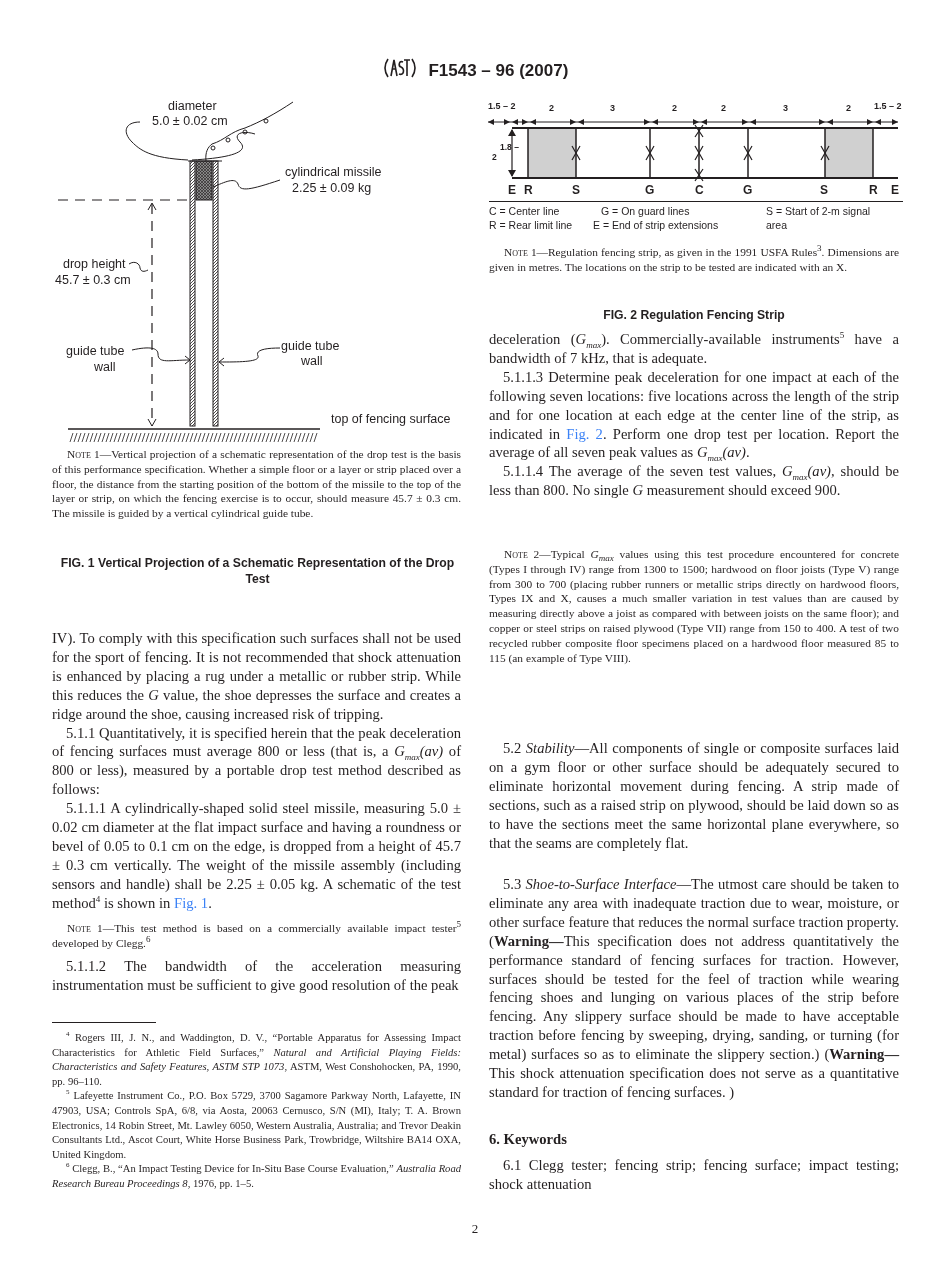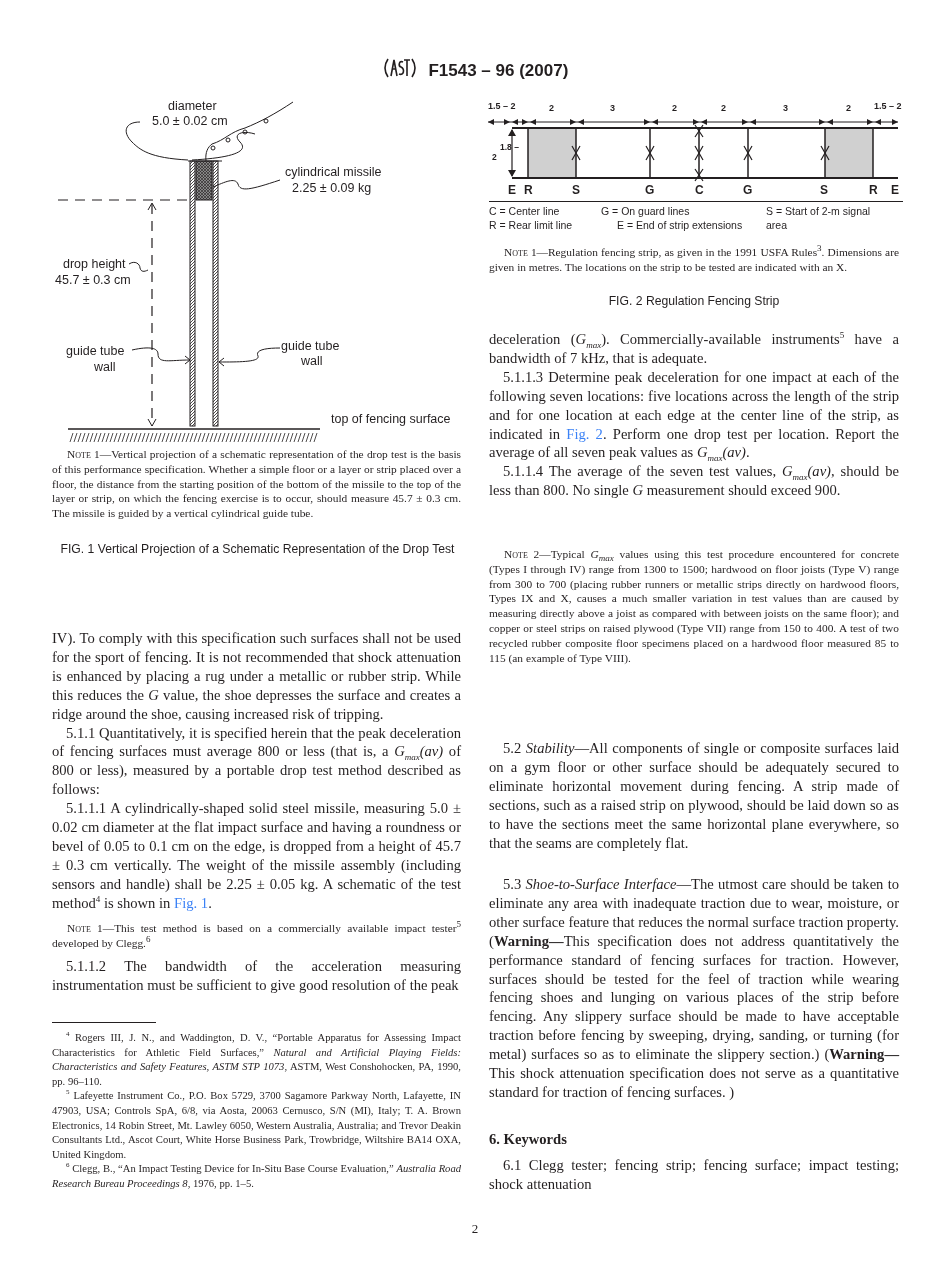--- a/index.html
+++ b/index.html
@@ -9,21 +9,21 @@
   .header .logo { display:inline-block; vertical-align:middle; margin-right:6px; }
   .header .title { vertical-align:middle; }
   .col-left { left:52px; width:409px; }
   .col-right { left:489px; width:410px; }
   .body-text { font-size:14.6px; line-height:18.9px; text-align:justify; }
   .body-text p { margin:0; text-indent:14px; }
   .body-text p.noind { text-indent:0; }
   .note { font-size:11.4px; line-height:14.8px; text-align:justify; }
   .note p { margin:0; text-indent:15px; }
   .note .sc { font-variant:small-caps; }
-  .figcap { font-family:"Liberation Sans", sans-serif; font-weight:normal; font-size:12.2px; text-align:center; line-height:15.5px; }
+  .figcap { font-family:"Liberation Sans", sans-serif; font-weight:bold; font-size:12.2px; text-align:center; line-height:15.5px;margin-top:14px; }
   .link { color:#3b82f6; }
   .fn { font-size:10.6px; line-height:14.6px; text-align:justify; }
   .fn p { margin:0; text-indent:14px; }
   .fn sup { font-size:7px; }
   sup { font-size:9px; vertical-align:super; line-height:0; }
   sub { font-size:9px; line-height:0; }
   .fig-sans { font-family:"Liberation Sans", sans-serif; }
   .legend { font-family:"Liberation Sans", sans-serif; font-size:10.5px; line-height:13px; }
   .keywords-h { font-weight:bold; font-size:14.6px; }
   .pagenum { left:0; width:950px; top:1221px; text-align:center; font-size:13px; }
@@ -183,21 +183,21 @@
   <div class="abs fig-sans" style="left:332px; top:85px; font-size:12px; font-weight:bold;">S</div>
   <div class="abs fig-sans" style="left:381px; top:85px; font-size:12px; font-weight:bold;">R</div>
   <div class="abs fig-sans" style="left:403px; top:85px; font-size:12px; font-weight:bold;">E</div>
 </div>
 <div class="abs" style="left:489px; top:201px; width:414px; border-top:1px solid #231f20;"></div>
 <div class="abs legend" style="left:489px; top:205px;">
   <div class="abs" style="left:0; top:0; white-space:nowrap;">C = Center line</div>
   <div class="abs" style="left:112px; top:0; white-space:nowrap;">G = On guard lines</div>
   <div class="abs" style="left:277px; top:0; white-space:nowrap;">S = Start of 2-m signal</div>
   <div class="abs" style="left:0; top:14px; white-space:nowrap;">R = Rear limit line</div>
-  <div class="abs" style="left:128px; top:14px; white-space:nowrap;">E = End of strip extensions</div>
+  <div class="abs" style="left:104px; top:14px; white-space:nowrap;">E = End of strip extensions</div>
   <div class="abs" style="left:277px; top:14px; white-space:nowrap;">area</div>
 </div>
 
 <div class="abs col-right note" style="top:245px;">
   <p><span class="sc">Note 1</span><span>—Regulation fencing strip, as given in the 1991 USFA Rules</span><sup>3</sup><span>. Dimensions are given in metres. The locations on the strip to be tested are indicated with an X.</span></p>
 </div>
 <div class="abs col-right figcap" style="top:294px;">FIG. 2 Regulation Fencing Strip</div>
 
 <div class="abs col-left body-text" style="top:629px;">
   <p class="noind"><span>IV). To comply with this specification such surfaces shall not be used for the sport of fencing. It is not recommended that shock attenuation is enhanced by placing a rug under a metallic or rubber strip. While this reduces the </span><i>G</i><span> value, the shoe depresses the surface and creates a ridge around the shoe, causing increased risk of tripping.</span></p>

